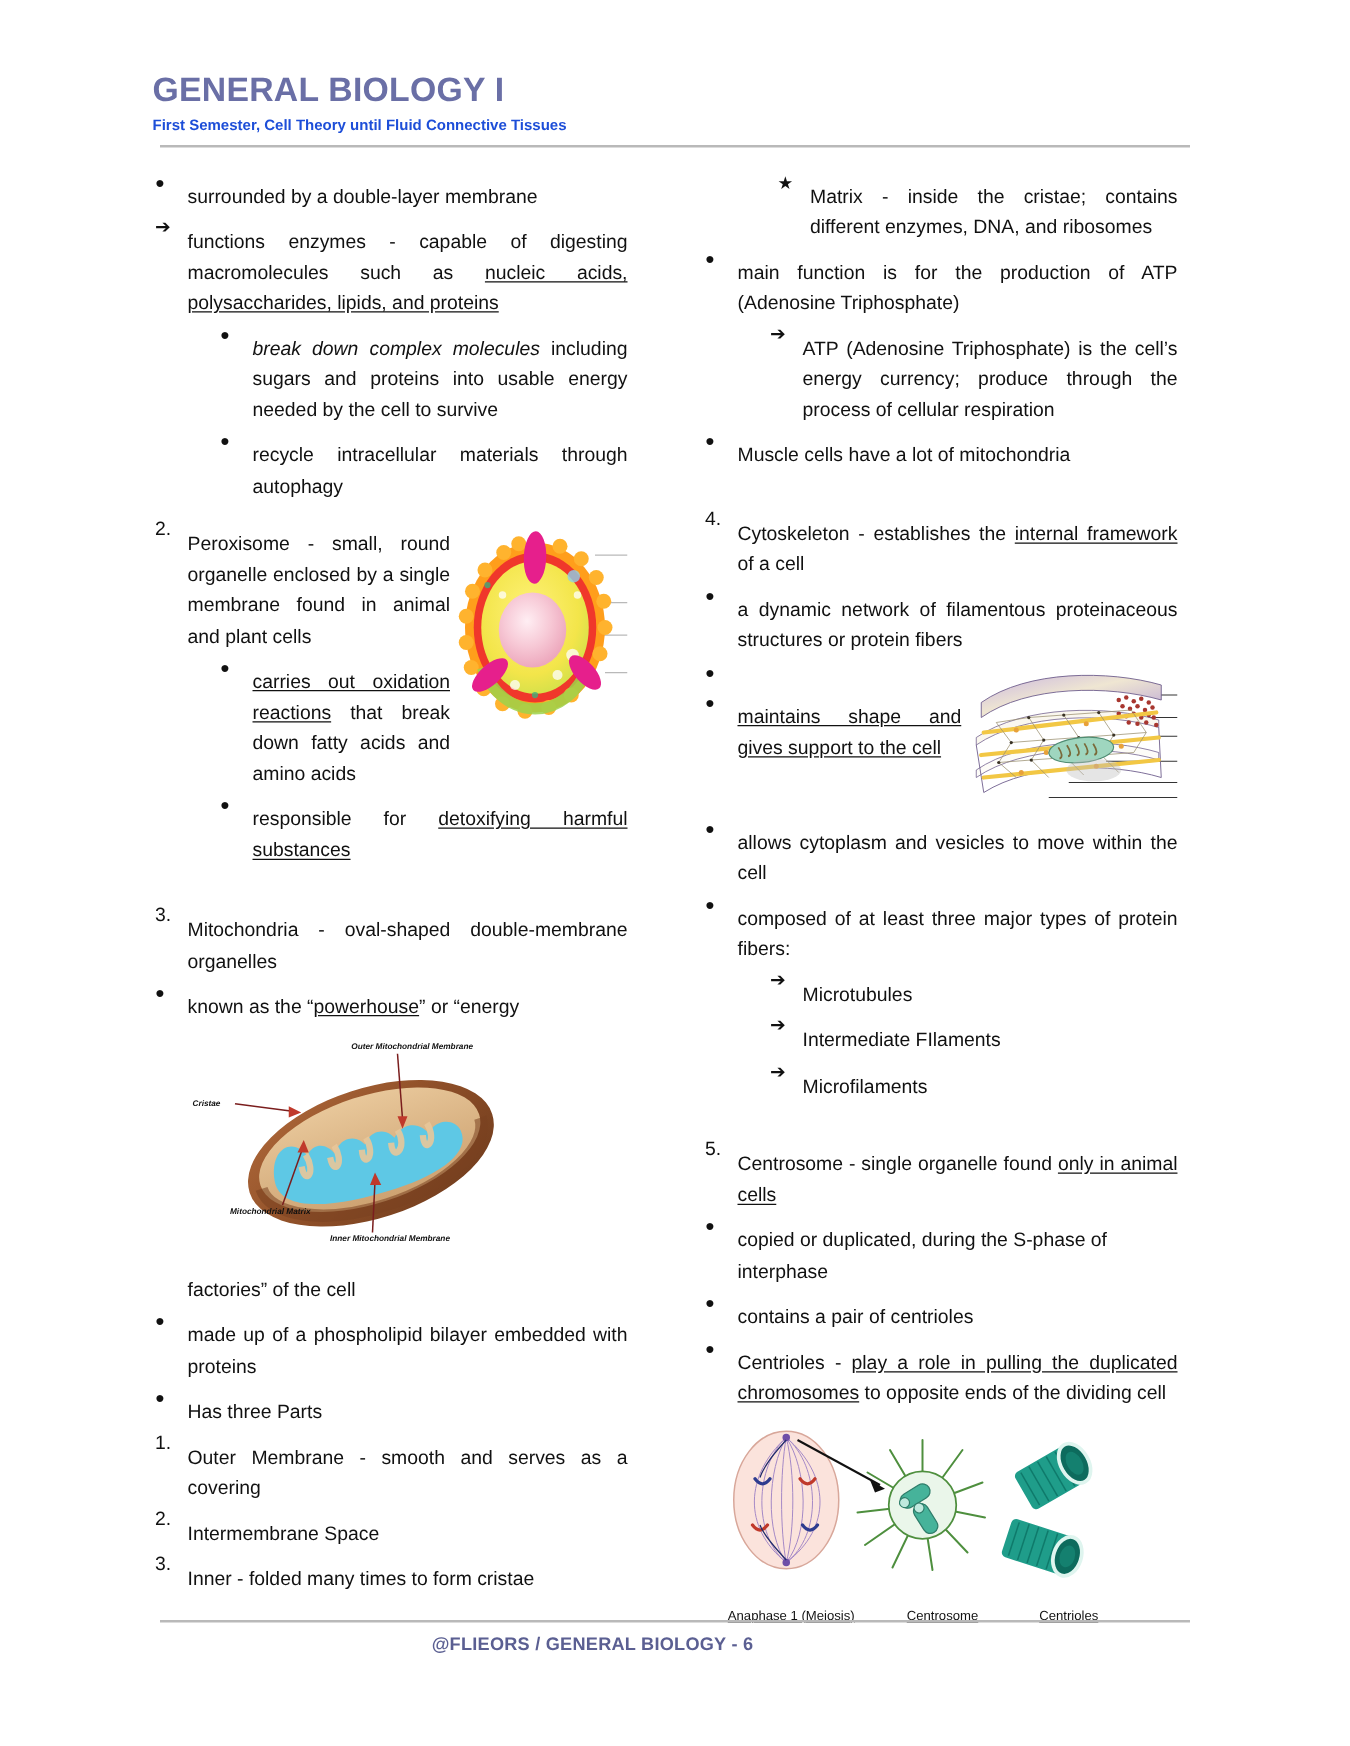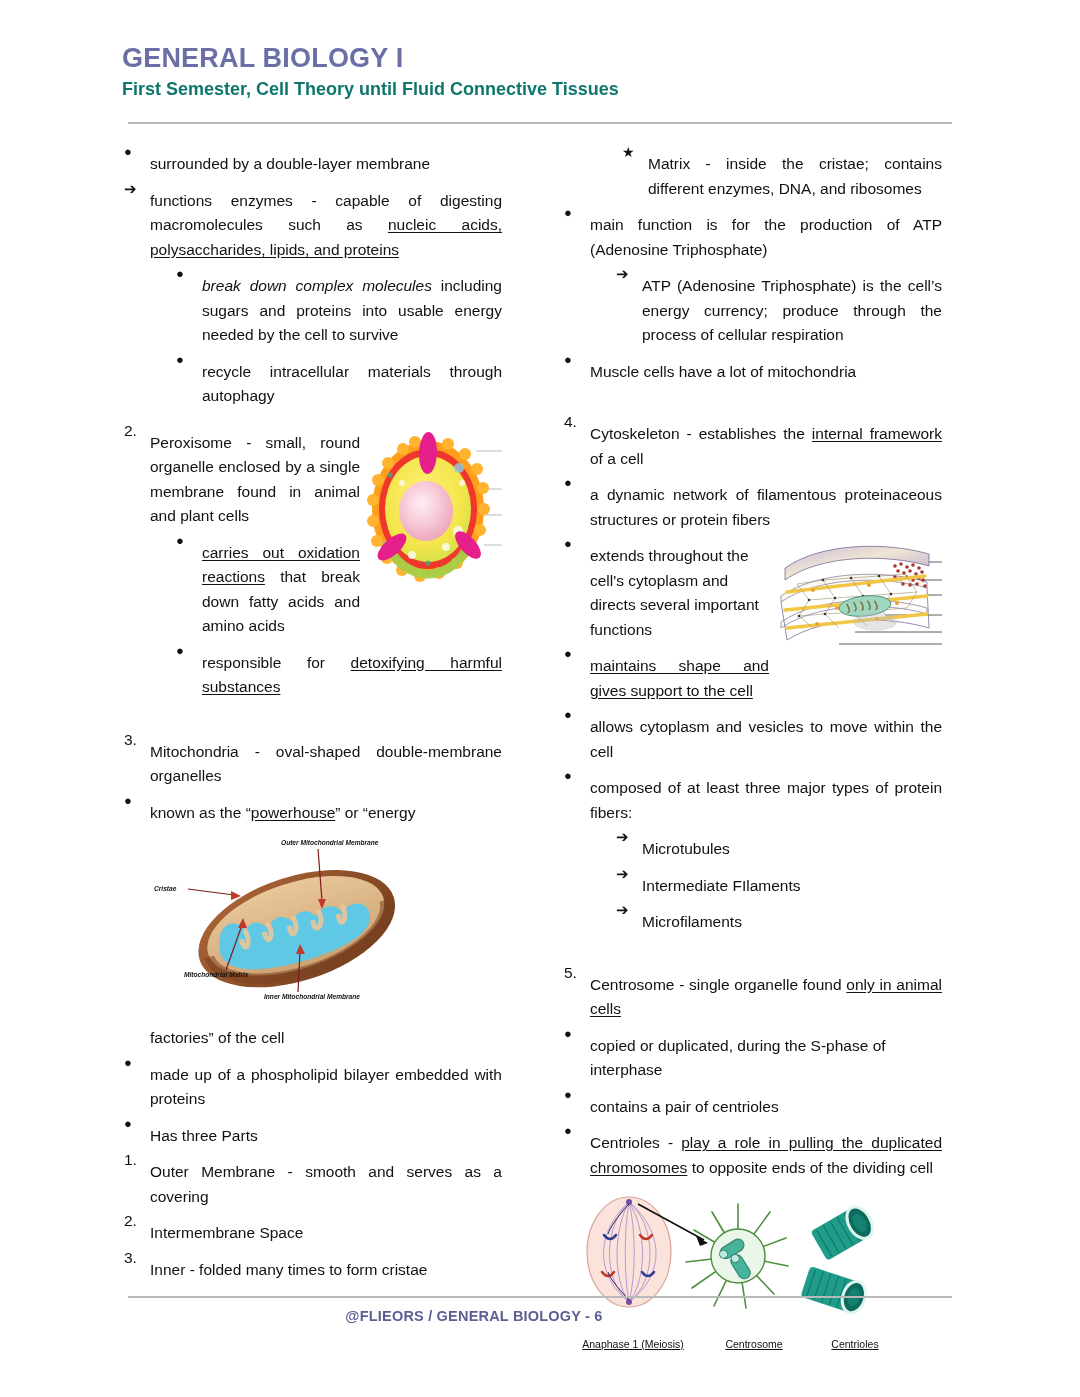--- a/index.html
+++ b/index.html
@@ -15,37 +15,37 @@
     position: relative;
     overflow: hidden;
   }
   .page {
     position: absolute;
     left: 0; top: 0;
     width: 1080px;
     height: 1397px;
     background: #ffffff;
     box-sizing: border-box;
-    padding: 44px 120px 0 120px;
+    padding: 58px 120px 0 120px;
   }
 
   
   .doc-title {
     font-size: 27px;
     font-weight: bold;
     letter-spacing: 0.2px;
     color: #6a6fa6;
     margin: 0 0 8px 2px;
     line-height: 1.05;
   }
   .doc-subtitle {
-    font-size: 18px;
+    font-size: 12px;
     font-weight: bold;
-    color: #0f766e;
-    margin: 0 0 22px 2px;
+    color: #1d4ed8;
+    margin: 0 0 8px 2px;
     line-height: 1.1;
   }
   .rule-top {
     height: 0;
     border-top: 2px solid #b9b9b9;
     margin: 0 8px 16px 8px;
   }
 
   
   .columns {
@@ -511,21 +511,20 @@
                 <path d="M91 61 q4 8 0 9"></path>
                   <path d="M98 62 q4 8 0 9"></path>
               </g>
             </g>
             <ellipse cx="98" cy="82" rx="22" ry="9" fill="#bdbdbd" opacity="0.4"></ellipse>
           </svg>
         </div>
 
         <div class="li">
           <span class="marker dot">●</span>
-          <span class="body-txt nojust">extends  throughout the cell's cytoplasm and  directs  several important functions</span>
         </div>
 
         <div class="li">
           <span class="marker dot">●</span>
           <span class="body-txt u">maintains  shape and  gives  support to the cell</span>
         </div>
       </div>
 
       <div class="li">
         <span class="marker dot">●</span>

